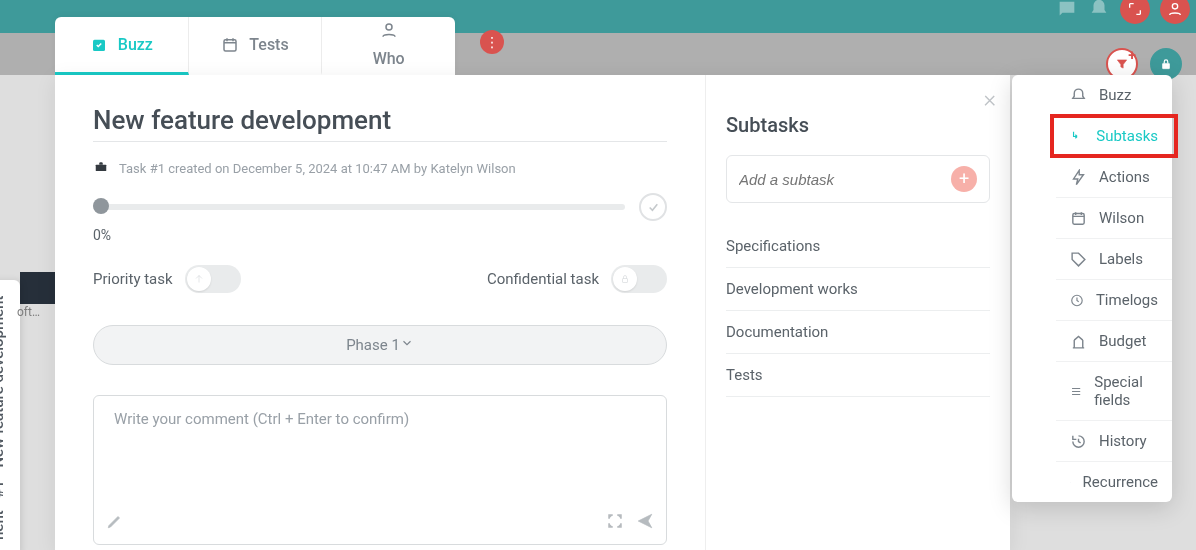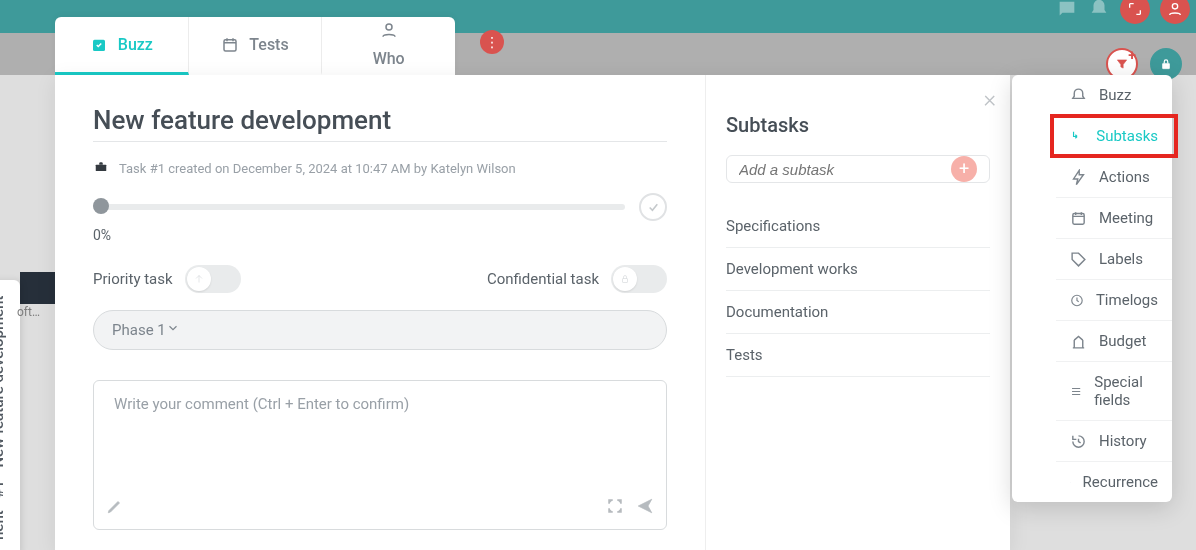--- a/index.html
+++ b/index.html
@@ -111,52 +111,52 @@
   }
   .slider-track { position:absolute; left:0; right:0; top:2px; height:6px; border-radius:3px; background:#e9ebec;}
   .slider-knob { position:absolute; left:0; top:-4px; width:16px; height:16px; border-radius:50%; background:#8f969c;}
   .check-round {
     width:28px; height:28px; border-radius:50%; border:2px solid #e0e2e4;
     display:flex;align-items:center;justify-content:center;
   }
   .check-round svg { width:13px;height:13px; stroke:#c5c9cc;}
   .pct { font-size:14px; color:#5b636a; margin-bottom:22px;}
 
-  .switch-row { display:flex; align-items:center; justify-content:space-between; margin-bottom:17px;}
+  .switch-row { display:flex; align-items:center; justify-content:space-between; margin-bottom:32px;}
   .switch-group { display:flex; align-items:center; gap:12px; color:#5b636a; font-size:15px;}
   .switch {
     width:56px; height:28px; border-radius:14px; background:#e9ebec; position:relative;
   }
   .switch .knob {
     position:absolute; left:2px; top:2px; width:24px; height:24px; border-radius:50%;
     background:#fff; display:flex; align-items:center; justify-content:center;
     box-shadow:0 1px 2px rgba(0,0,0,.1);
   }
   .switch .knob svg { width:12px;height:12px; stroke:#c9cdd0; fill:none;}
 
   .select {
     background:#f2f3f4; border:1px solid #d8dbdd; border-radius:22px;
     height:40px; display:flex; align-items:center; padding:0 18px;
-    color:#7d858d; font-size:15px; justify-content:flex-start; margin-bottom:30px;
+    color:#7d858d; font-size:15px; justify-content:center; margin-bottom:30px;
   }
 
   .commentbox {
     border:1px solid #d8dbdd; border-radius:6px; min-height:150px;
     padding:14px 20px; position:relative; color:#99a0a7; font-size:15px;
   }
   .commentbox .tools {
     position:absolute; left:12px; right:12px; bottom:10px; display:flex; justify-content:space-between; align-items:center;
   }
   .commentbox .tools-right { display:flex; gap:12px; align-items:center;}
   .icon-gray svg { width:18px; height:18px; stroke:#b6bbbf; fill:#b6bbbf; }
 
   
   .subtasks-title { font-size:20px; color:#464e56; font-weight:500; margin-top:18px; margin-bottom:18px;}
   .add-sub {
-    border:1px solid #e4e6e8; border-radius:6px; height:28px; display:flex; align-items:center;
+    border:1px solid #e4e6e8; border-radius:6px; height:48px; display:flex; align-items:center;
     padding:0 12px; justify-content:space-between; margin-bottom:22px;
   }
   .add-sub input {
     border:none; outline:none; background:none; font-size:15px; font-style:italic; color:#99a0a7; width:80%;
   }
   .plus-circ {
     width:26px;height:26px;border-radius:50%;background:#f7b0a9;display:flex;align-items:center;justify-content:center;color:#fff;font-size:18px;line-height:1;
   }
   .sub-list .sub-item {
     padding:12px 0; border-bottom:1px solid #eceeef; color:#5b636a; font-size:15px;
@@ -362,21 +362,21 @@
     <svg viewBox="0 0 24 24">
         <path d="M13 2L5 14h6l-2 8 10-14h-6z"></path>
       </svg>
     <span>Actions</span>
   </div>
   <div class="menu-item">
     <svg viewBox="0 0 24 24">
         <rect x="4" y="5" width="16" height="15" rx="2"></rect>
         <path d="M4 9h16M8 3v4M16 3v4"></path>
       </svg>
-    <span>Meeting</span>
+    <span>Wilson</span>
   </div>
   <div class="menu-item">
     <svg viewBox="0 0 24 24" fill="#7d858d">
         <path d="M3 3h9l9 9-9 9-9-9z"></path>
       </svg>
     <span>Labels</span>
   </div>
   <div class="menu-item">
     <svg viewBox="0 0 24 24">
         <circle cx="12" cy="12" r="9"></circle>

